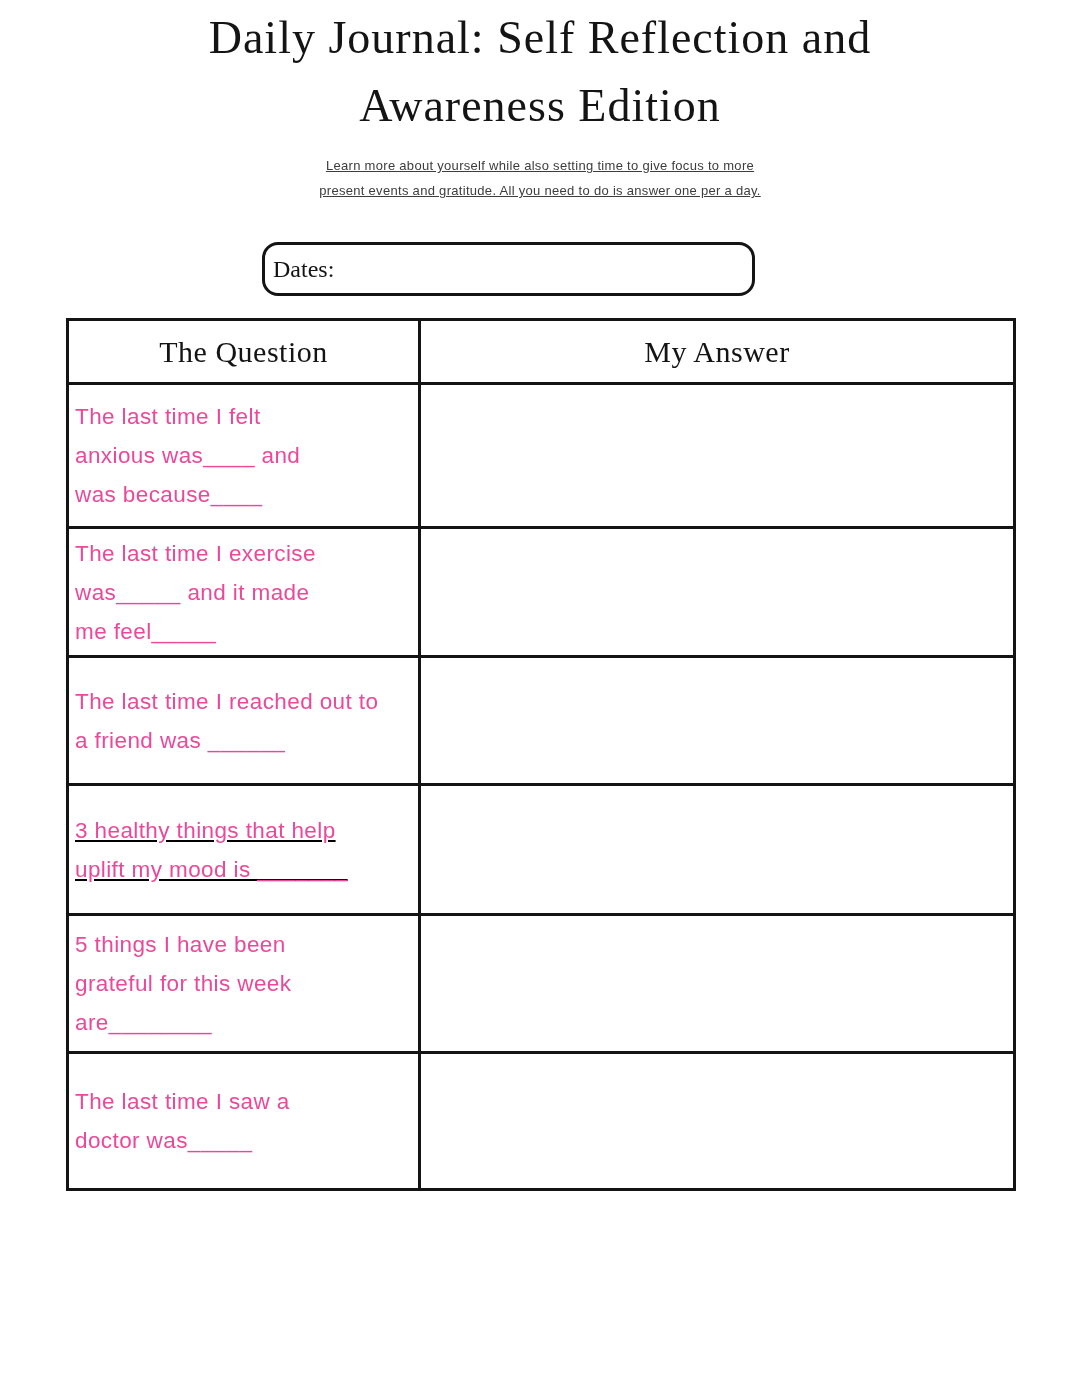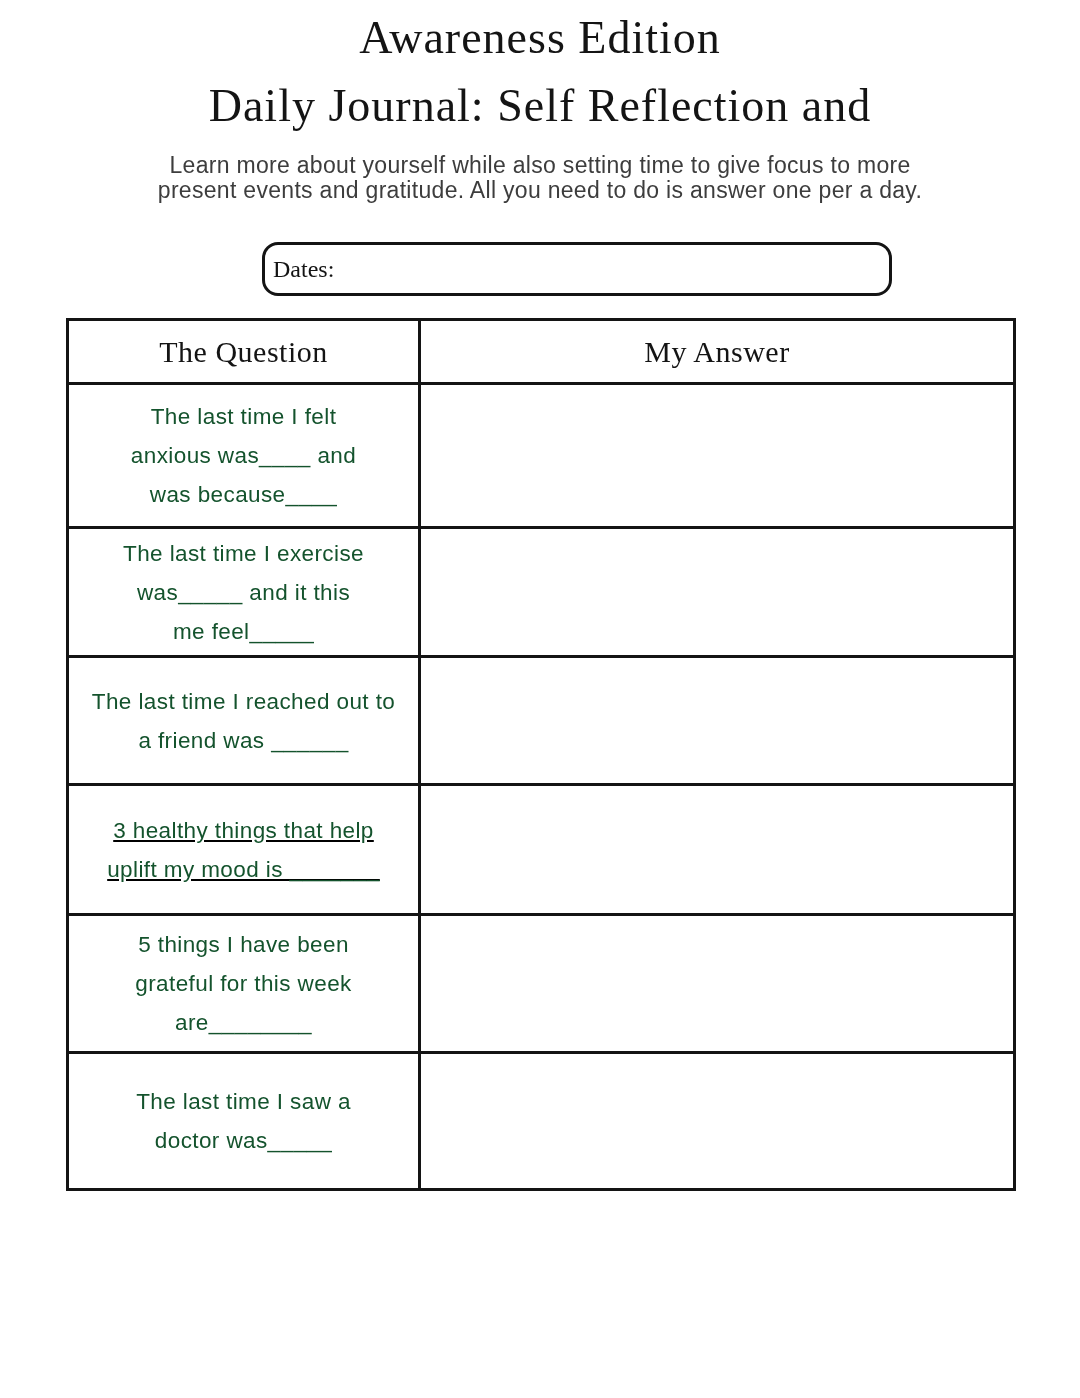--- a/index.html
+++ b/index.html
@@ -25,30 +25,31 @@
     color: #141414;
     letter-spacing: 1px;
   }
   .title-line { display: block; }
 
   
   .subtitle {
     margin: 13px auto 0;
     width: 860px;
     text-align: center;
-    font-size: 23px;
+    font-size: 13px;
     line-height: 25px;
     color: #3d3d3d;
     letter-spacing: 0.3px;
+    text-decoration: underline;
   }
 
   
   .dates-box {
     margin: 39px 0 0 262px;
-    width: 630px;
+    width: 493px;
     height: 54px;
     border: 3px solid #141414;
     border-radius: 16px;
     display: flex;
     align-items: center;
     padding-left: 8px;
     background: #ffffff;
     justify-content: flex-end;
   }
   .dates-label {
@@ -92,44 +93,44 @@
 
   tbody tr:nth-child(1) { height: 144px; }
   tbody tr:nth-child(2) { height: 129px; }
   tbody tr:nth-child(3) { height: 128px; }
   tbody tr:nth-child(4) { height: 130px; text-decoration: underline; }
   tbody tr:nth-child(5) { height: 138px; margin-top: 8px; }
   tbody tr:nth-child(6) { height: 137px; }
   tbody tr:nth-child(7) { height: 149px; }
 
   td.question-cell {
-    text-align: center;
+    text-align: left;
     vertical-align: middle;
     font-size: 22.5px;
     line-height: 39px;
-    color: #14532d;
+    color: #ec4899;
     letter-spacing: 0.4px;
     padding: 4px 6px;
   }
   td.answer-cell {
     background: #ffffff;
     vertical-align: top;
     font-size: 20px;
     color: #3f3f3f;
   }
   .qline { display: block; }
 </style>
 </head>
 <body>
 
 <div>
 
   <h1 class="title">
+    <span class="title-line">Daily Journal: Self Reflection and</span>
     <span class="title-line">Awareness Edition</span>
-    <span class="title-line">Daily Journal: Self Reflection and</span>
   </h1>
 
   <p class="subtitle">
     <span>Learn more about yourself while also setting time to give focus to more</span><br>
     <span>present events and gratitude. All you need to do is answer one per a day.</span>
   </p>
 
   <div class="dates-box">
     <span class="dates-label">Dates:</span>
     <span class="dates-value"></span>
@@ -147,21 +148,21 @@
         <td class="question-cell">
           <span class="qline">The last time I felt</span>
           <span class="qline">anxious was____ and</span>
           <span class="qline">was because____</span>
         </td>
         <td class="answer-cell"></td>
       </tr>
       <tr>
         <td class="question-cell">
           <span class="qline">The last time I exercise</span>
-          <span class="qline">was_____ and it this</span>
+          <span class="qline">was_____ and it made</span>
           <span class="qline">me feel_____</span>
         </td>
         <td class="answer-cell"></td>
       </tr>
       <tr>
         <td class="question-cell">
           <span class="qline">The last time I reached out to</span>
           <span class="qline">a friend was ______</span>
         </td>
         <td class="answer-cell"></td>

